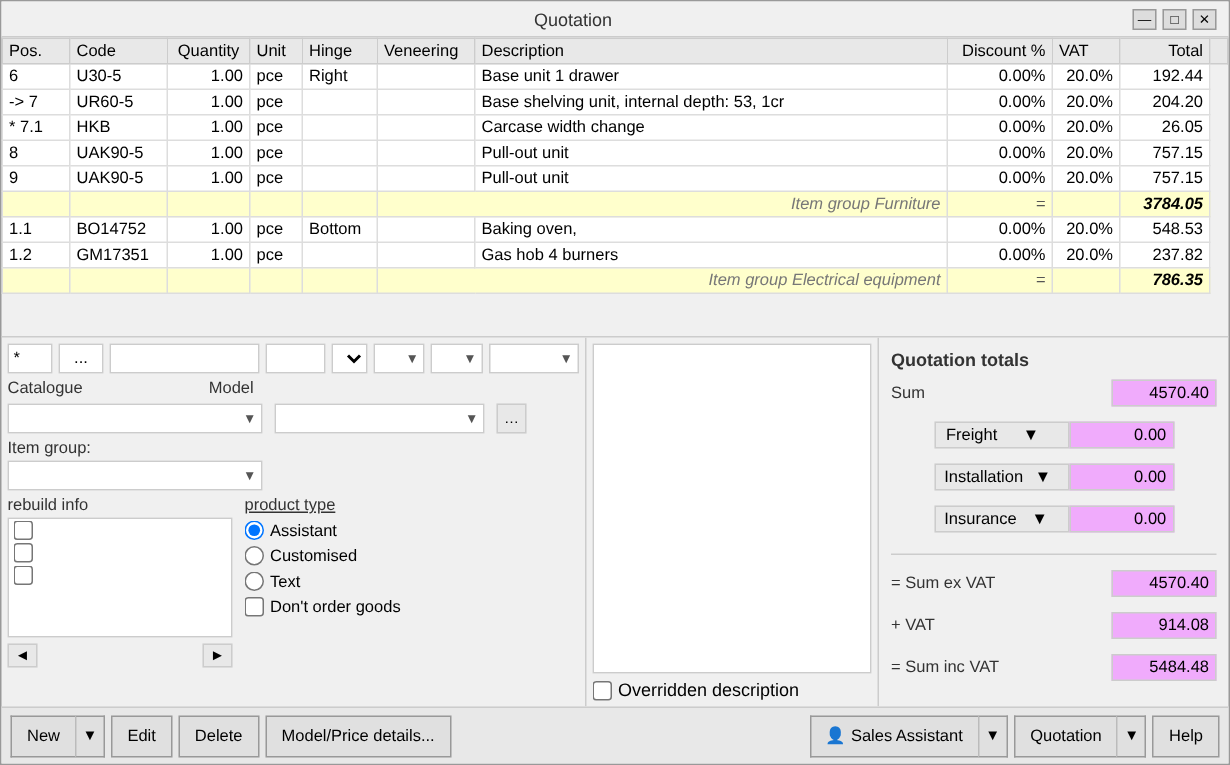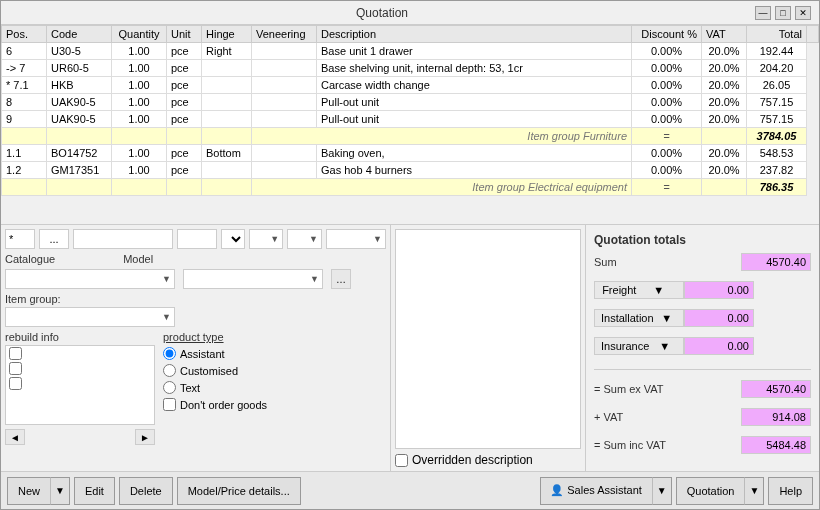--- a/index.html
+++ b/index.html
@@ -12,21 +12,21 @@
     .title-bar-controls { display: flex; gap: 4px; }
     .title-btn { width: 16px; height: 14px; background: #ddd; border: 1px solid #999; font-size: 9px; cursor: pointer; display: flex; align-items: center; justify-content: center; }
     
     .table-area { flex: 0 0 auto; height: 200px; overflow-y: auto; border-bottom: 1px solid #ccc; }
     
     table { width: 100%; border-collapse: collapse; font-size: 11px; }
     table thead { position: sticky; top: 0; background: #f0f0f0; }
     table thead th { border: 1px solid #ccc; padding: 2px 4px; text-align: left; font-weight: normal; white-space: nowrap; background: #e8e8e8; }
     table tbody tr { background: white; }
     table tbody td { border: 1px solid #ddd; padding: 2px 4px; white-space: nowrap; }
-    table tbody td.right { text-align: center; }
+    table tbody td.right { text-align: right; }
     .row-group-total { background: #ffffcc !important; }
     .row-group-total td { font-style: italic; color: #555; }
     .row-group-total td.total-val { font-weight: bold; color: #000; }
     
     .main-content { display: flex; flex: 1; overflow: hidden; }
     
     .left-panel { width: 390px; flex-shrink: 0; border-right: 1px solid #ccc; display: flex; flex-direction: column; padding: 4px; gap: 4px; }
     
     .pos-row { display: flex; gap: 4px; align-items: center; }
     .pos-input { width: 30px; height: 20px; border: 1px solid #ccc; font-size: 11px; padding: 1px 3px; }
@@ -64,21 +64,21 @@
     
     .middle-panel { width: 195px; flex-shrink: 0; border-right: 1px solid #ccc; display: flex; flex-direction: column; padding: 4px; }
     .desc-textarea { flex: 1; width: 100%; border: 1px solid #ccc; font-size: 11px; padding: 2px; resize: none; background: white; min-height: 90px; }
     .overridden-row { display: flex; align-items: center; gap: 4px; margin-top: 4px; }
     
     .right-panel { flex: 1; padding: 8px; display: flex; flex-direction: column; gap: 6px; }
     .totals-title { font-size: 12px; font-weight: bold; color: #333; }
     .totals-row { display: flex; justify-content: space-between; align-items: center; margin-bottom: 4px; }
     .totals-label { font-size: 11px; color: #333; min-width: 80px; }
     .totals-value { font-size: 11px; text-align: right; border: 1px solid #ccc; background: #f0abfc; padding: 2px 4px; min-width: 70px; }
-    .totals-btn-row { display: flex; align-items: center; justify-content: flex-start; margin-bottom: 4px; }
+    .totals-btn-row { display: flex; align-items: center; justify-content: center; margin-bottom: 4px; }
     .totals-btn { font-size: 11px; border: 1px solid #ccc; background: #e8e8e8; padding: 2px 6px; cursor: pointer; display: flex; align-items: center; gap: 3px; min-width: 90px; justify-content: space-between; }
     .totals-btn span { flex: 1; }
     .divider-line { border-top: 1px solid #ccc; margin: 4px 0; }
     
     .bottom-toolbar { height: 38px; background: #e8e8e8; border-top: 1px solid #ccc; display: flex; align-items: center; padding: 4px 6px; gap: 4px; flex-shrink: 0; }
     .toolbar-btn { height: 28px; border: 1px solid #999; background: #e0e0e0; font-size: 11px; padding: 0 10px; cursor: pointer; display: flex; align-items: center; gap: 2px; white-space: nowrap; }
     .toolbar-btn-split { display: flex; height: 28px; }
     .toolbar-btn-main { border: 1px solid #999; background: #e0e0e0; font-size: 11px; padding: 0 10px; cursor: pointer; border-right: none; }
     .toolbar-btn-arrow { border: 1px solid #999; background: #e0e0e0; font-size: 10px; padding: 0 4px; cursor: pointer; border-left: 1px solid #bbb; }
     .toolbar-spacer { flex: 1; }
@@ -244,21 +244,21 @@
           <span class="dropdown-arrow">▼</span>
         </div>
         <div class="dropdown desc-select">
           <span></span>
           <span class="dropdown-arrow">▼</span>
         </div>
       </div>
 
       <div class="catalogue-row">
         <span class="label-sm">Catalogue</span>
-        <span class="label-sm" style="margin-left:60px">Model</span>
+        <span class="label-sm" style="margin-left:76px">Model</span>
       </div>
       <div class="catalogue-row">
         <div class="dropdown cat-dropdown">
           <span></span>
           <span class="dropdown-arrow">▼</span>
         </div>
         <div class="dropdown model-dropdown">
           <span></span>
           <span class="dropdown-arrow">▼</span>
         </div>

